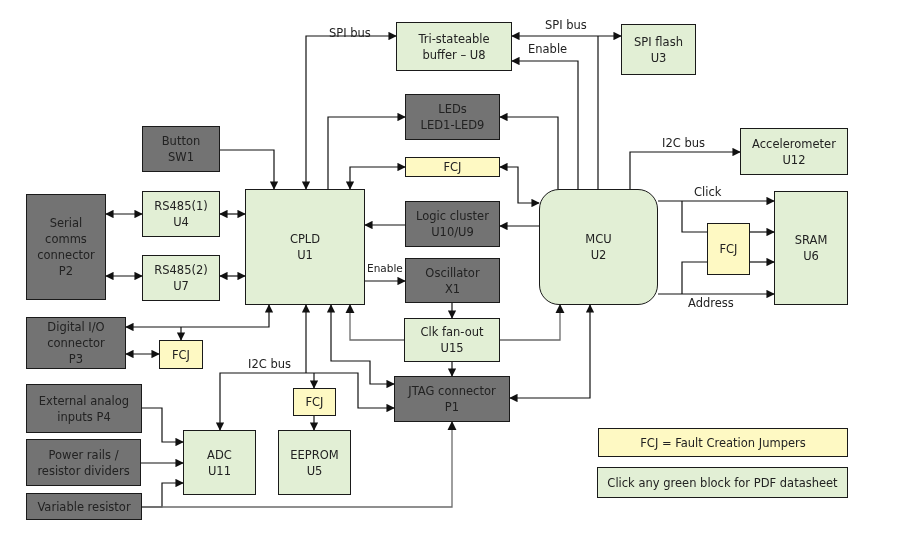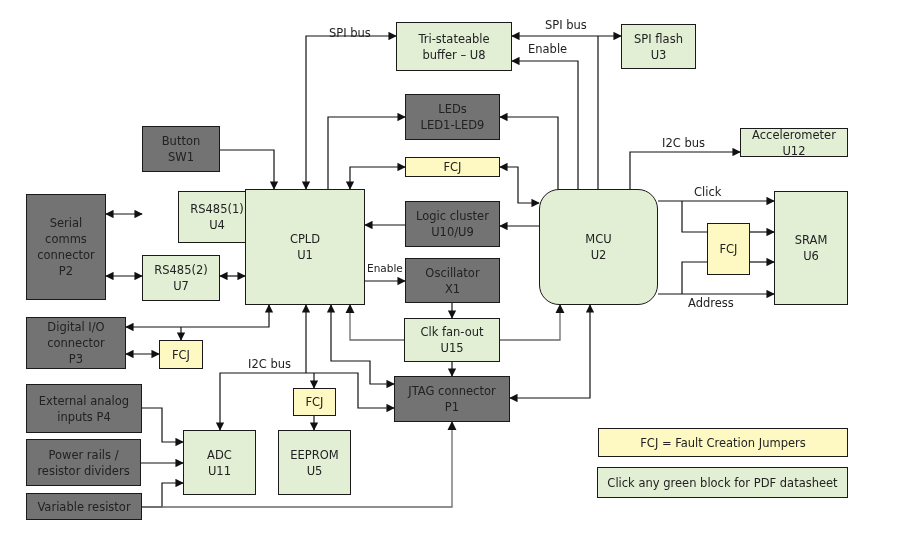--- a/index.html
+++ b/index.html
@@ -91,34 +91,34 @@
 
       <path d="M404,340 H350 V305" marker-end="url(#ah)"></path>
       <path d="M500,340 H560 V305" marker-end="url(#ah)"></path>
 
       <path d="M142,507 H452 V422" marker-end="url(#ah)"></path>
     </g>
   </svg>
 
   <div class="box green" style="left:396px;top:22px;width:116px;height:49px;">Tri-stateable
 buffer – U8</div>
-  <div class="box green" style="left:621px;top:24px;width:75px;height:45px;">SPI flash
+  <div class="box green" style="left:621px;top:24px;width:75px;height:51px;">SPI flash
 U3</div>
   <div class="box yellow" style="left:405px;top:94px;width:95px;height:46px;">LEDs
 LED1-LED9</div>
   <div class="box blue" style="left:405px;top:157px;width:95px;height:20px;">FCJ</div>
   <div class="box yellow" style="left:142px;top:126px;width:78px;height:46px;">Button
 SW1</div>
-  <div class="box green" style="left:740px;top:128px;width:108px;height:29px;">Accelerometer
+  <div class="box green" style="left:740px;top:128px;width:108px;height:47px;">Accelerometer
 U12</div>
   <div class="box yellow" style="left:26px;top:194px;width:80px;height:106px;">Serial
 comms
 connector
 P2</div>
-  <div class="box green" style="left:142px;top:191px;width:78px;height:52px;margin-left:36px;">RS485(1)
+  <div class="box green" style="left:142px;top:191px;width:78px;height:46px;">RS485(1)
 U4</div>
   <div class="box green" style="left:142px;top:255px;width:78px;height:46px;">RS485(2)
 U7</div>
   <div class="box green" style="left:245px;top:189px;width:120px;height:116px;">CPLD
 U1</div>
   <div class="box yellow" style="left:405px;top:201px;width:95px;height:46px;">Logic cluster
 U10/U9</div>
   <div class="box green" style="left:539px;top:189px;width:119px;height:116px;border-radius:20px;">MCU
 U2</div>
   <div class="box blue" style="left:707px;top:223px;width:43px;height:52px;">FCJ</div>

